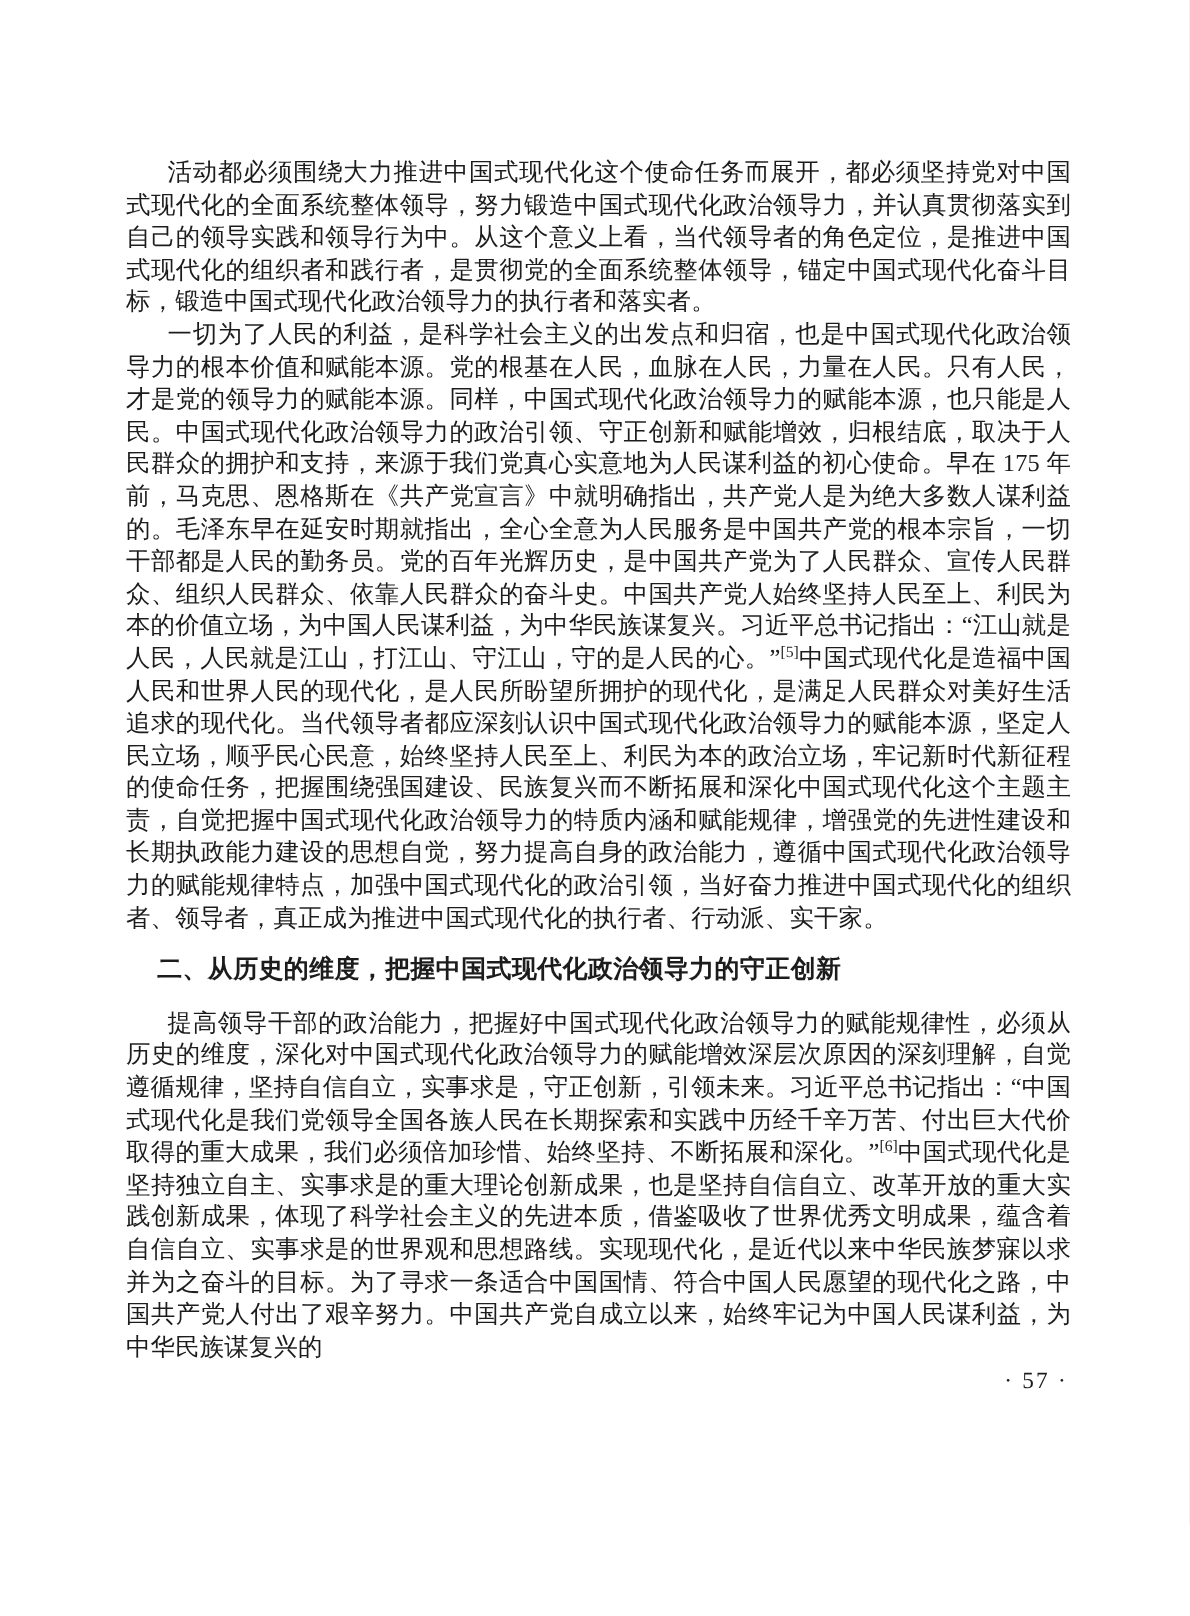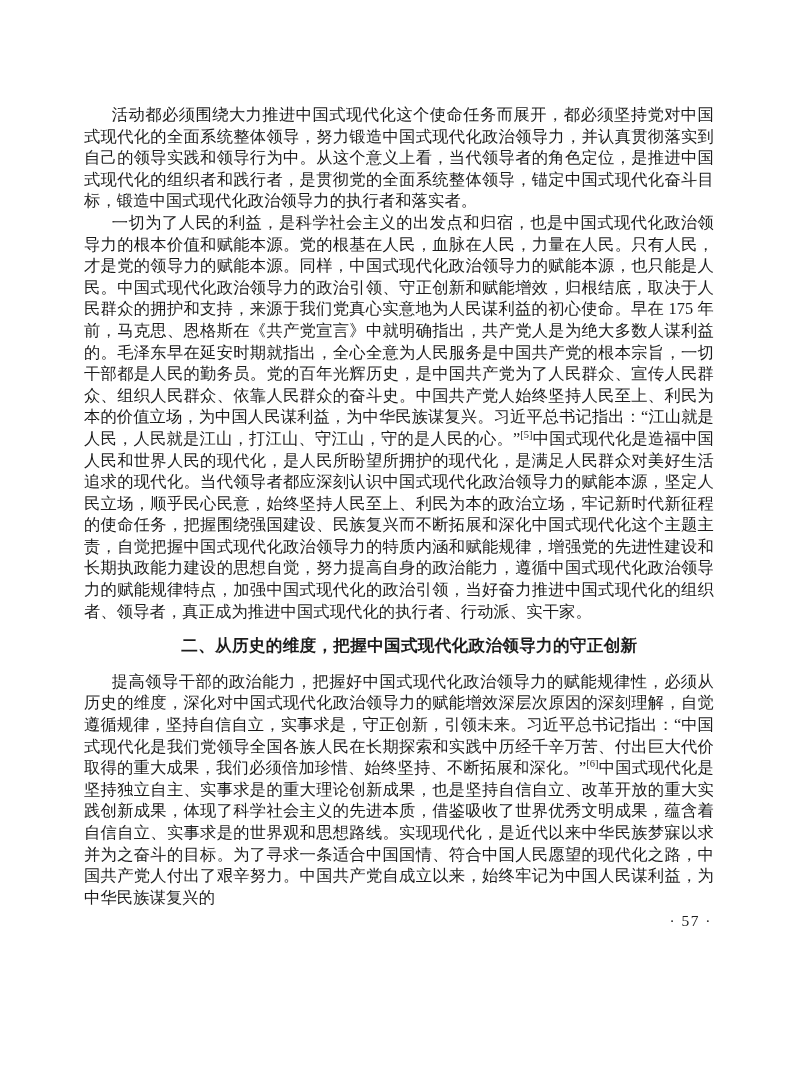--- a/index.html
+++ b/index.html
@@ -33,21 +33,20 @@
     letter-spacing: 0.1px;
   }
   .section-heading {
     font-family: "Liberation Sans", "DejaVu Sans", sans-serif;
     font-weight: bold;
     font-size: 16.6px;
     line-height: 21.6px;
     margin: 13px 0 14px 0;
     text-indent: 1.25em;
     letter-spacing: 0.3px;
-    text-align: center;
   }
   sup.footnote-ref {
     font-size: 10.5px;
     line-height: 0;
     vertical-align: 6px;
     letter-spacing: 0;
   }
   .page-number {
     margin-top: 3px;
     text-align: right;

